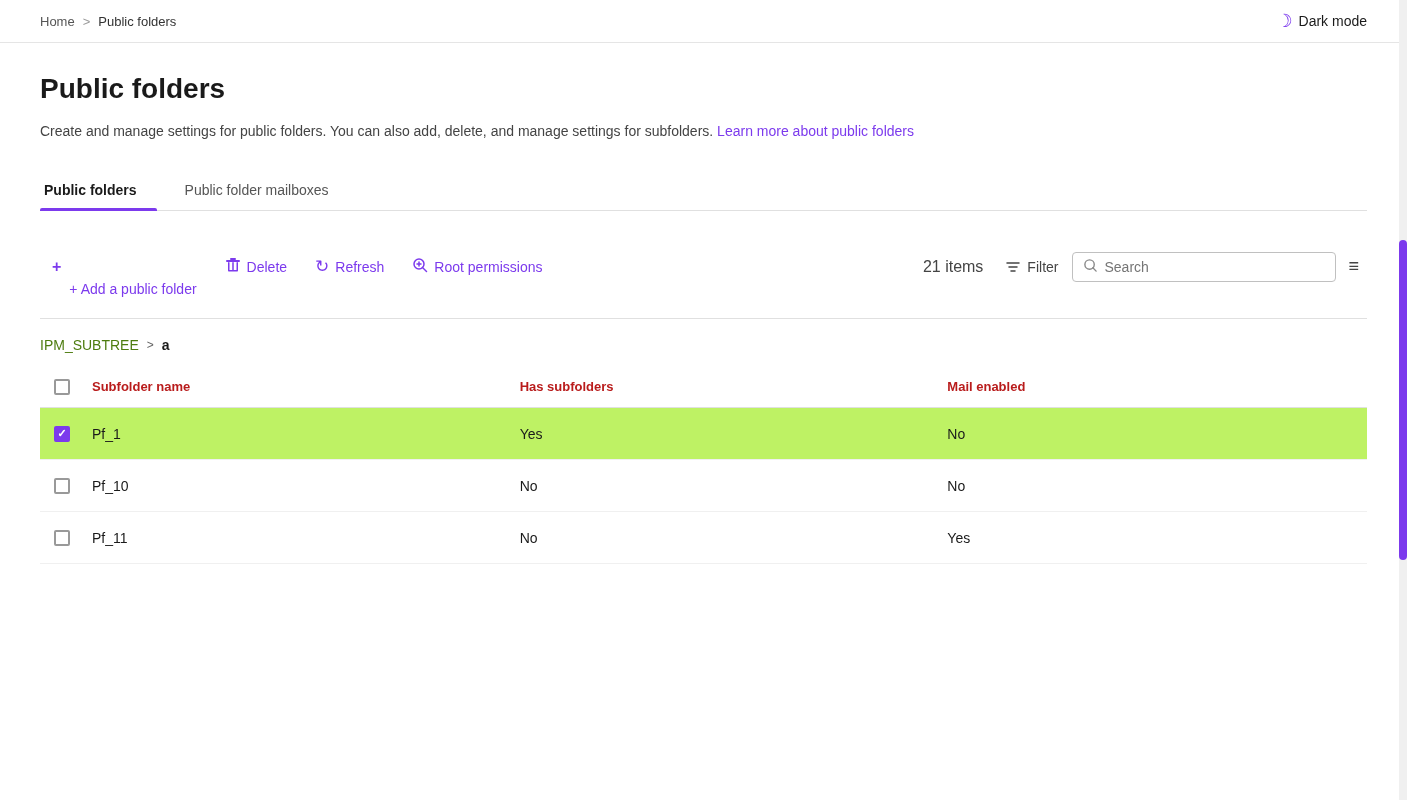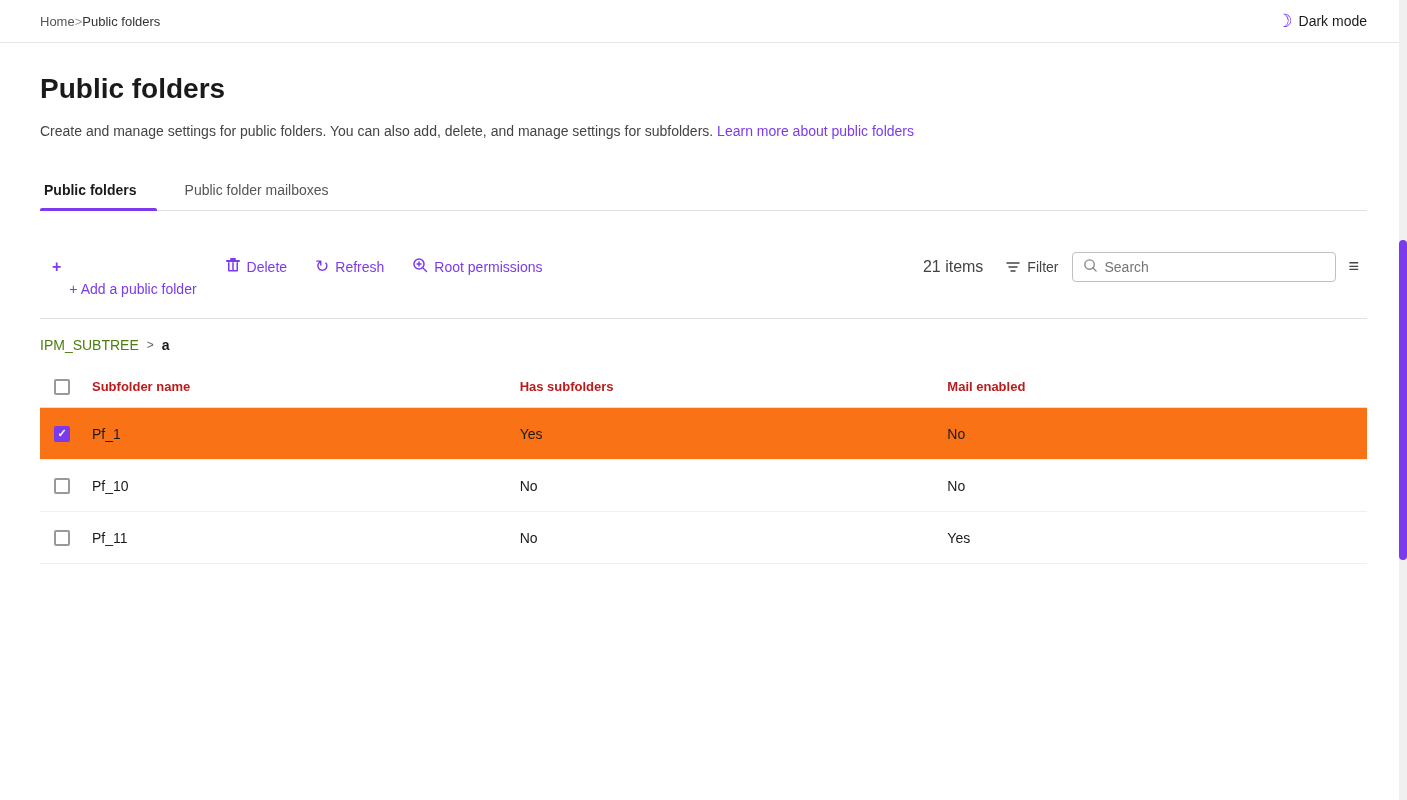--- a/index.html
+++ b/index.html
@@ -15,21 +15,21 @@
     .top-bar {
       display: flex;
       justify-content: space-between;
       align-items: center;
       padding: 10px 40px;
       border-bottom: 1px solid #e5e5e5;
     }
     .breadcrumb {
       display: flex;
       align-items: center;
-      gap: 0;
+      gap: 8px;
       font-size: 13px;
       color: #555;
     }
     .breadcrumb-sep {
       color: #999;
     }
     .breadcrumb-current {
       color: #333;
     }
     .dark-mode-btn {
@@ -203,21 +203,21 @@
     }
     .table-row {
       display: grid;
       grid-template-columns: 44px 1fr 1fr 1fr;
       padding: 0;
       border-bottom: 1px solid #f0f0f0;
       align-items: center;
       min-height: 52px;
     }
     .table-row.selected {
-      background: #f97316;
+      background: #bef264;
     }
     .table-cell {
       padding: 12px 8px;
       font-size: 14px;
       color: #1a1a1a;
     }
     .table-cell.folder-name {
       color: #1a1a1a;
       font-weight: 400;
     }

